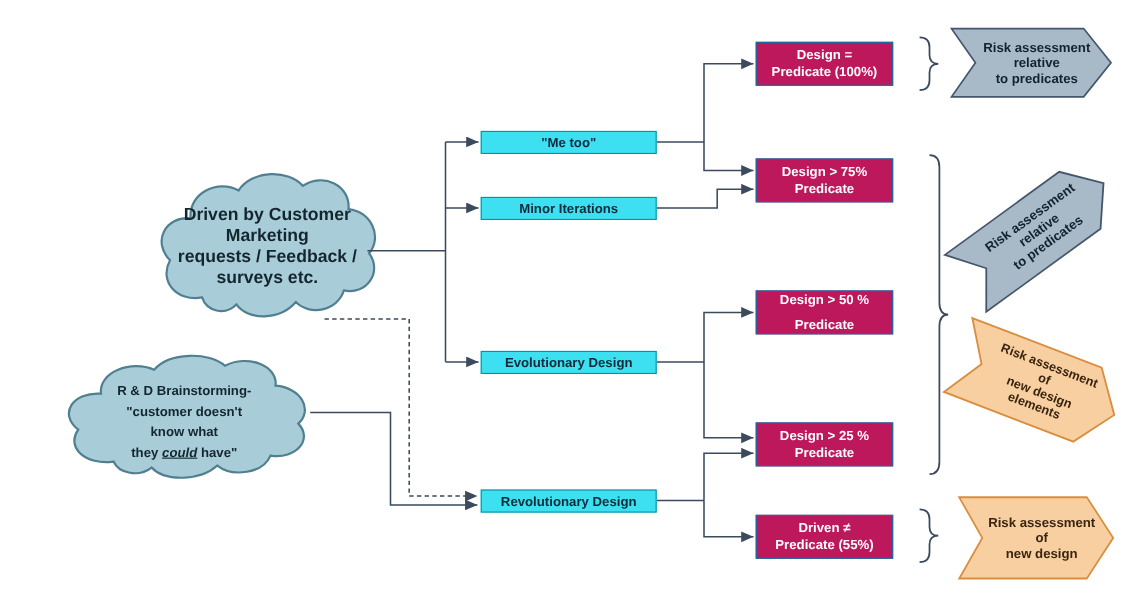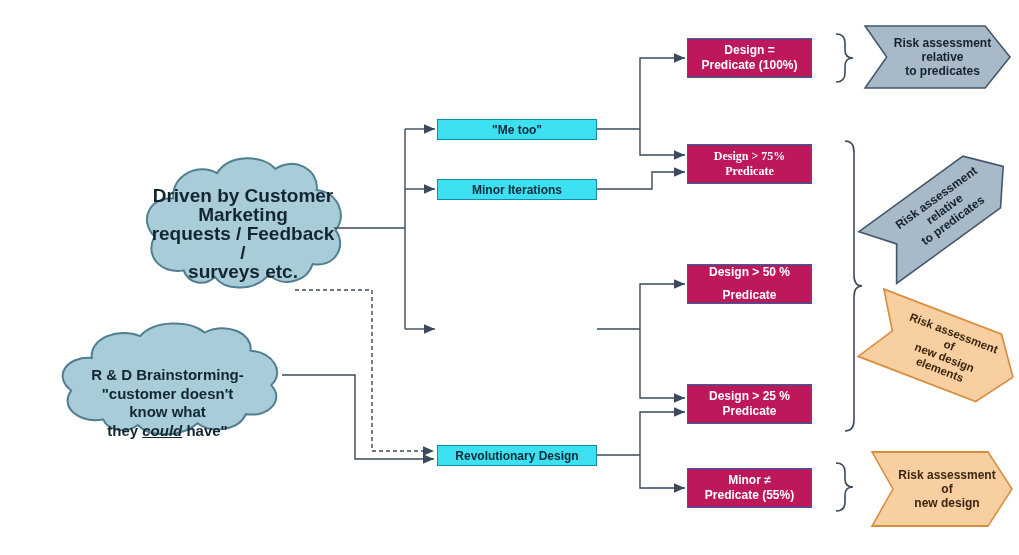--- a/index.html
+++ b/index.html
@@ -6,22 +6,22 @@
   html,body { background:#ffffff; font-family:"Liberation Sans", sans-serif; }
   #canvas { position:relative; width:1019px; height:555px; background:#ffffff; overflow:hidden; }
 
   .wires { position:absolute; left:0; top:0; }
   .wire  { stroke:#3B4A5C; stroke-width:1.4; fill:none; }
   .dash  { stroke-dasharray:4,3; }
   .brace { stroke:#3B4A5C; stroke-width:1.6; fill:none; }
   .cloud { fill:#A9CDD8; stroke:#4F7F90; stroke-width:2; vector-effect:non-scaling-stroke; }
 
   .cloud-text { position:absolute; text-align:center; color:#132630; font-weight:bold;
-                font-size:19px; line-height:19px; }
-  .cloud-text.small { font-size:15px; line-height:18.5px;margin-top:20px; }
+                font-size:16px; line-height:19px; }
+  .cloud-text.small { font-size:12px; line-height:18.5px; }
   .em-u { font-style:italic; text-decoration:underline; }
 
   .cat { position:absolute; left:437px; width:160px; height:21px;
          background:#3DE0F0; border:1px solid #0E8FA6; color:#0B2A3A;
          font-size:12px; font-weight:bold;
          display:flex; align-items:center; justify-content:center; }
 
   .rating { position:absolute; left:687px; width:125px; height:40px;
             background:#be185d; border:1px solid #0F6FA8; color:#ffffff;
             font-size:12px; font-weight:bold; line-height:15px; text-align:center;
@@ -100,42 +100,45 @@
     <div>know what</div>
     <div><span>they </span><span class="em-u">could</span><span> have"</span></div>
   </div>
 
   <div class="cat" style="top:119px;">
     <span>"Me too"</span>
   </div>
   <div class="cat" style="top:179px;">
     <span>Minor Iterations</span>
   </div>
+  <div class="cat" style="top:319px;">
+    <span>Evolutionary Design</span>
+  </div>
   <div class="cat" style="top:445px;">
     <span>Revolutionary Design</span>
   </div>
 
   <div class="rating" style="top:38px;">
     <span>Design =</span>
     <span>Predicate (100%)</span>
   </div>
-  <div class="rating" style="top:144px;font-family:Liberation Serif, serif;">
+  <div class="rating" style="top:144px;">
     <span>Design &gt; 75%</span>
     <span>Predicate</span>
   </div>
   <div class="rating" style="top:264px;justify-content:space-between;">
     <span>Design &gt; 50 %</span>
     <span>Predicate</span>
   </div>
   <div class="rating" style="top:384px;">
     <span>Design &gt; 25 %</span>
     <span>Predicate</span>
   </div>
   <div class="rating" style="top:468px;">
-    <span>Minor ≠</span>
+    <span>Driven ≠</span>
     <span>Predicate (55%)</span>
   </div>
 
   <div class="risk gray" style="left:865px; top:26px; width:145px; height:62px;">
     <svg viewBox="0 0 140 62" preserveAspectRatio="none">
       <polygon points="0,0 116,0 140,31 116,62 0,62 21,31"></polygon>
     </svg>
     <div class="rt">
       <span>Risk assessment</span>
       <span>relative</span>

